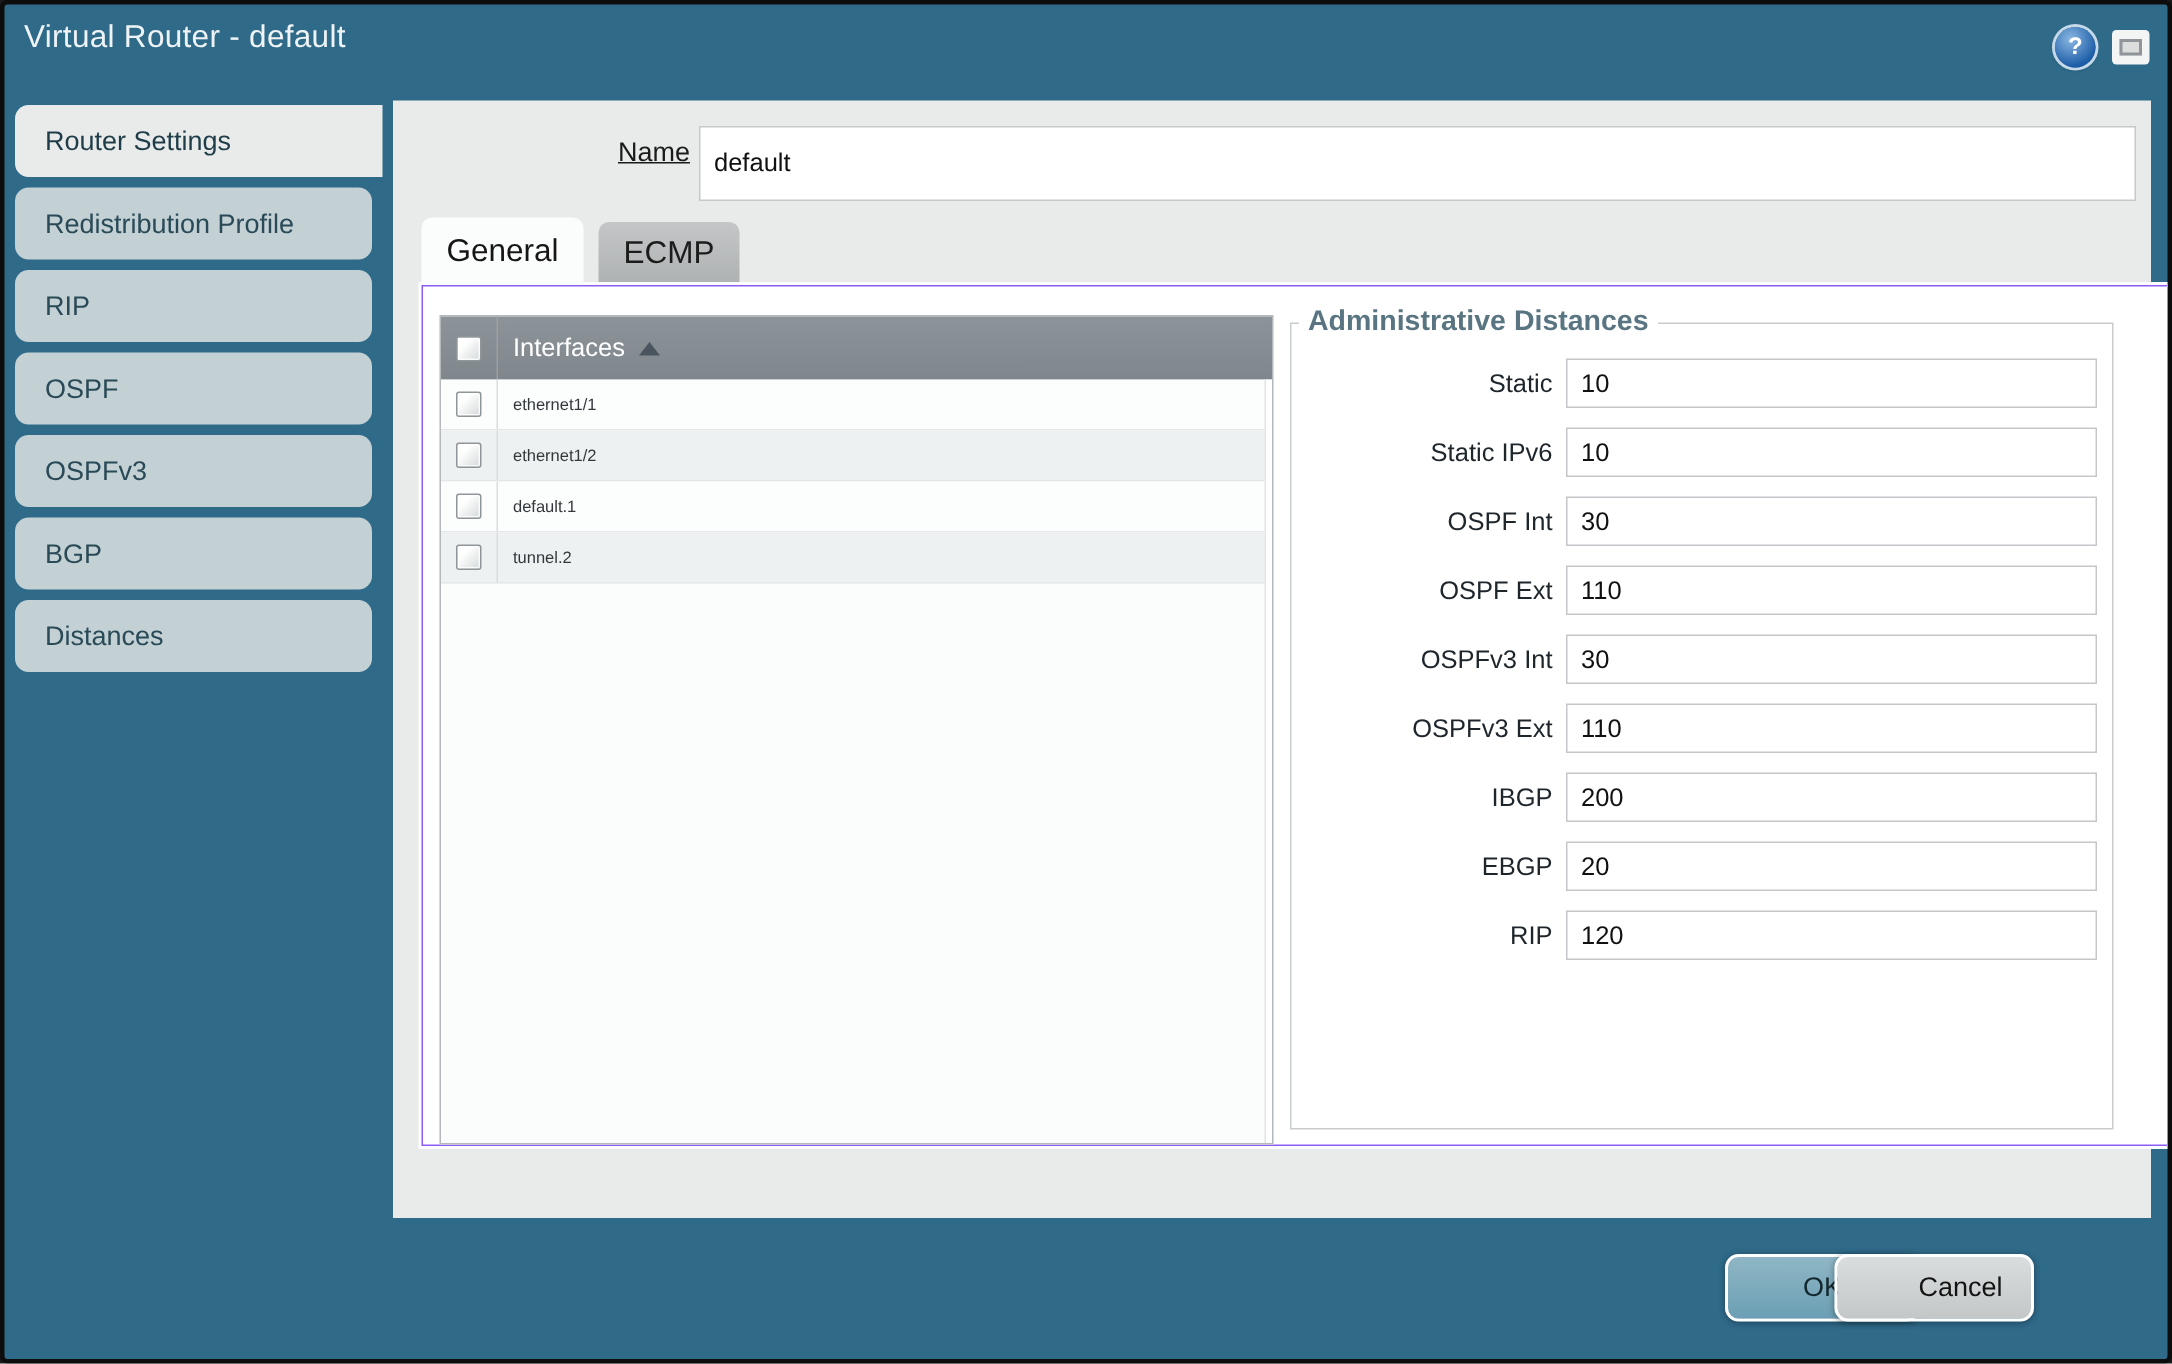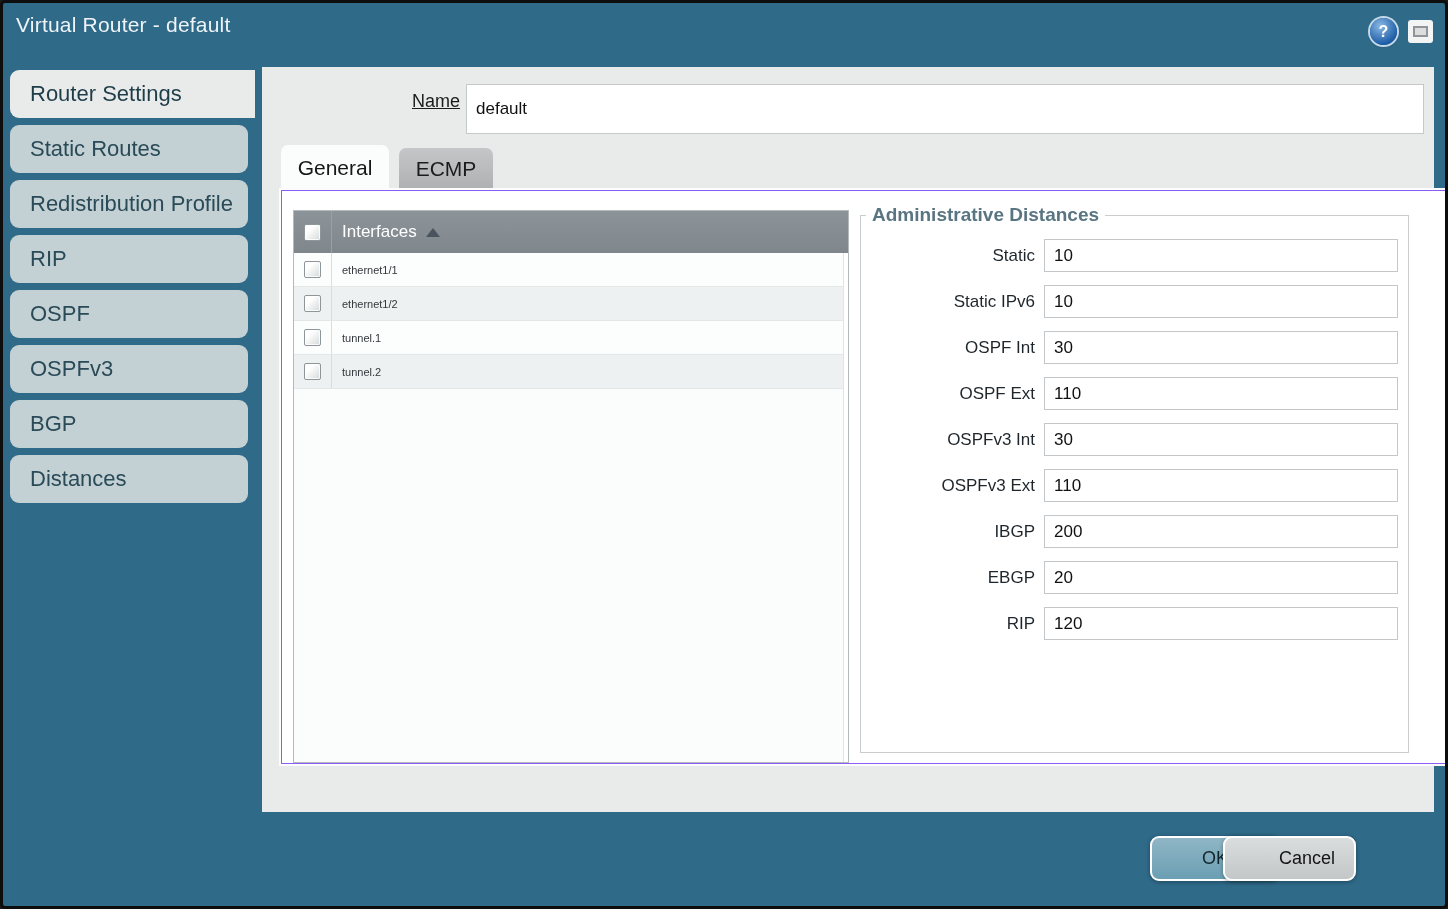--- a/index.html
+++ b/index.html
@@ -52,21 +52,21 @@
   }
 
   
   .sidebar { position: absolute; left: 4px; top: 67px; width: 260px; }
   .side-tab {
     height: 48px; margin: 0 0 7px 3px; width: 238px;
     border-radius: 9px;
     background: #c3d1d5;
     display: flex; align-items: center;
     padding-left: 20px;
-    font-size: 22px; color: #2a4a57;
+    font-size: 18px; color: #2a4a57;
     cursor: pointer;
   }
   .side-tab.active {
     background: #e9ebeb;
     color: #1f3d49;
     width: 245px;
     border-radius: 9px 0 0 9px;
   }
 
   
@@ -243,21 +243,20 @@
           <span>?</span>
         </div>
       <div class="win-icon">
         <div class="win-icon-inner"></div>
       </div>
     </div>
   </div>
 
   <div class="sidebar">
     <div class="side-tab active">Router Settings</div>
-    <div class="side-tab">Static Routes</div>
     <div class="side-tab">Redistribution Profile</div>
     <div class="side-tab">RIP</div>
     <div class="side-tab">OSPF</div>
     <div class="side-tab">OSPFv3</div>
     <div class="side-tab">BGP</div>
     <div class="side-tab">Distances</div>
   </div>
 
   <div class="content">
 
@@ -288,21 +287,21 @@
           <div class="tbl-row">
             <div class="col-check">
                 <div class="checkbox"></div>
               </div>
             <div class="tbl-row-label">ethernet1/2</div>
           </div>
           <div class="tbl-row">
             <div class="col-check">
                 <div class="checkbox"></div>
               </div>
-            <div class="tbl-row-label">tunnel.1</div>
+            <div class="tbl-row-label">default.1</div>
           </div>
           <div class="tbl-row">
             <div class="col-check">
                 <div class="checkbox"></div>
               </div>
             <div class="tbl-row-label">tunnel.2</div>
           </div>
           <div class="scroll-track"></div>
         </div>
 

